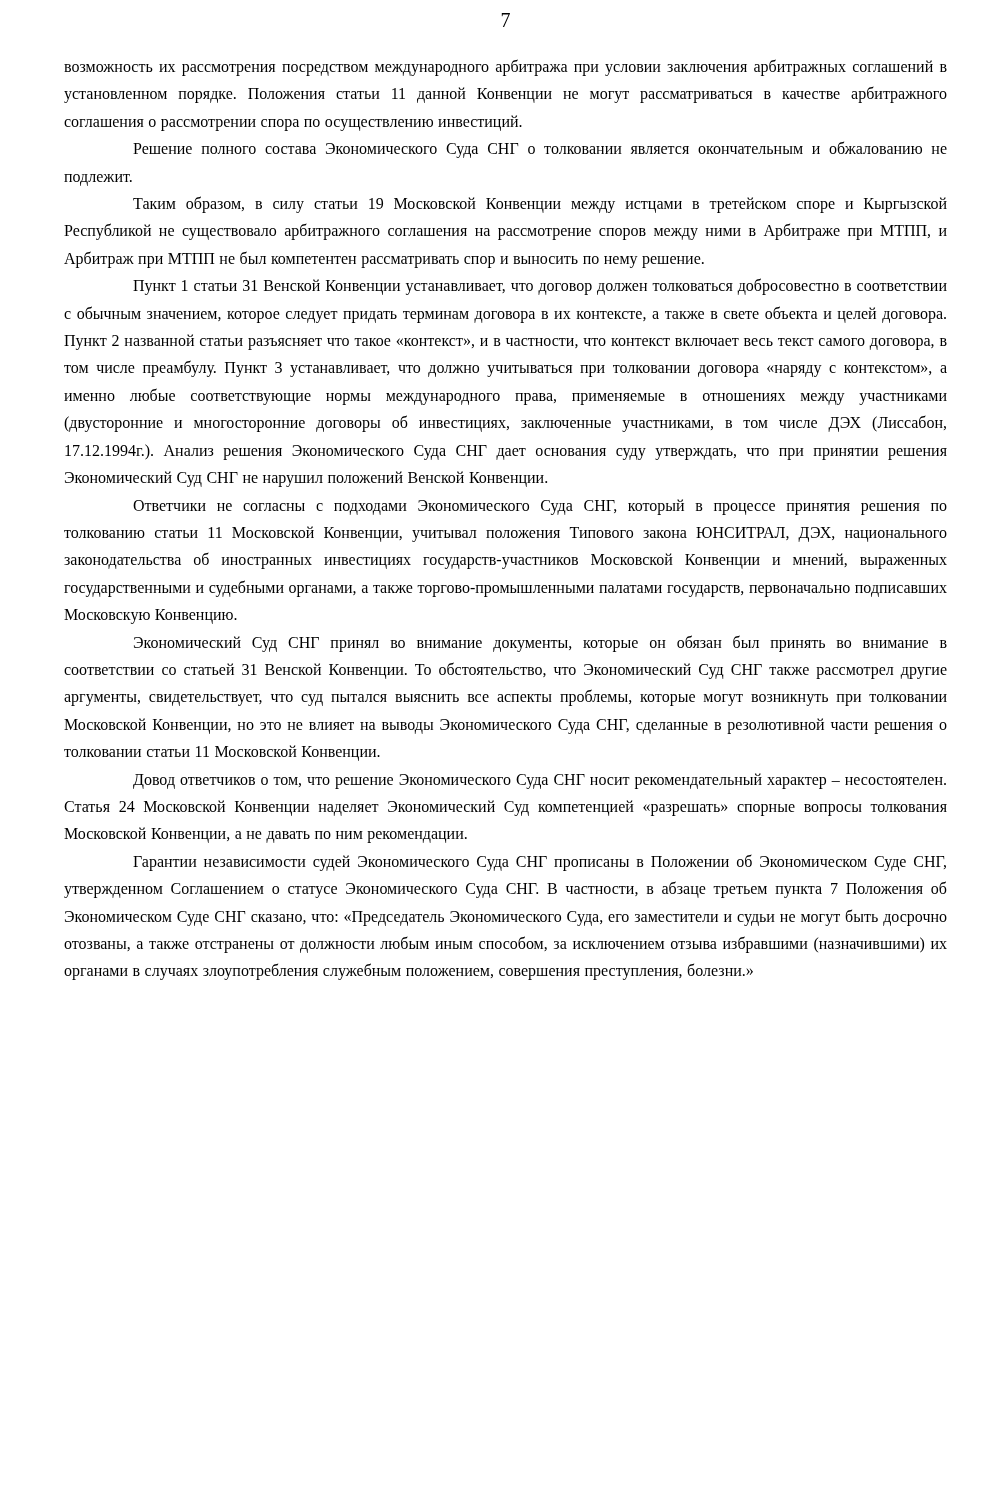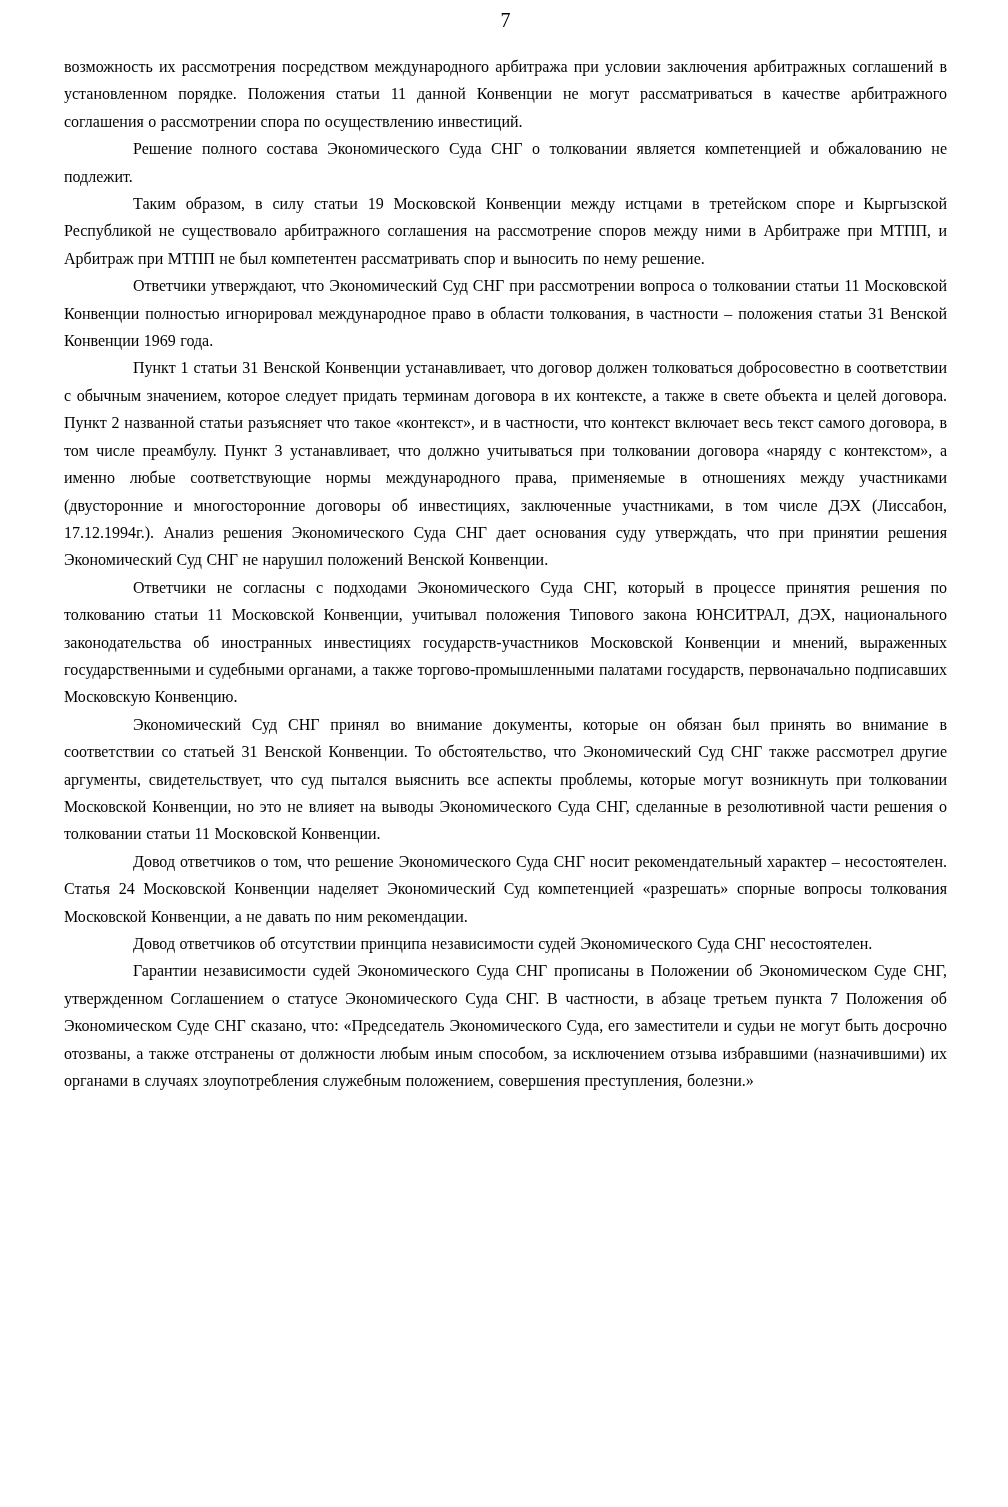--- a/index.html
+++ b/index.html
@@ -42,23 +42,21 @@
     text-indent: 0;
   }
 </style>
 </head>
 <body>
 
 <div class="page">
   <div class="page-number">7</div>
   <div class="doc-body">
       <p class="para no-indent">возможность их рассмотрения посредством международного арбитража при условии заключения арбитражных соглашений в установленном порядке. Положения статьи 11 данной Конвенции не могут рассматриваться в качестве арбитражного соглашения о рассмотрении спора по осуществлению инвестиций.</p>
-      <p class="para">Решение полного состава Экономического Суда СНГ о толковании является компетенцией и обжалованию не подлежит.</p>
+      <p class="para">Решение полного состава Экономического Суда СНГ о толковании является окончательным и обжалованию не подлежит.</p>
       <p class="para">Таким образом, в силу статьи 19 Московской Конвенции между истцами в третейском споре и Кыргызской Республикой не существовало арбитражного соглашения на рассмотрение споров между ними в Арбитраже при МТПП, и Арбитраж при МТПП не был компетентен рассматривать спор и выносить по нему решение.</p>
-      <p class="para">Ответчики утверждают, что Экономический Суд СНГ при рассмотрении вопроса о толковании статьи 11 Московской Конвенции полностью игнорировал международное право в области толкования, в частности – положения статьи 31 Венской Конвенции 1969 года.</p>
       <p class="para">Пункт 1 статьи 31 Венской Конвенции устанавливает, что договор должен толковаться добросовестно в соответствии с обычным значением, которое следует придать терминам договора в их контексте, а также в свете объекта и целей договора. Пункт 2 названной статьи разъясняет что такое «контекст», и в частности, что контекст включает весь текст самого договора, в том числе преамбулу. Пункт 3 устанавливает, что должно учитываться при толковании договора «наряду с контекстом», а именно любые соответствующие нормы международного права, применяемые в отношениях между участниками (двусторонние и многосторонние договоры об инвестициях, заключенные участниками, в том числе ДЭХ (Лиссабон, 17.12.1994г.). Анализ решения Экономического Суда СНГ дает основания суду утверждать, что при принятии решения Экономический Суд СНГ не нарушил положений Венской Конвенции.</p>
       <p class="para">Ответчики не согласны с подходами  Экономического Суда СНГ, который в процессе принятия решения по толкованию статьи 11 Московской Конвенции, учитывал положения Типового закона ЮНСИТРАЛ, ДЭХ, национального законодательства об иностранных инвестициях государств-участников Московской Конвенции и мнений, выраженных государственными и судебными органами, а также торгово-промышленными палатами государств, первоначально подписавших Московскую Конвенцию.</p>
       <p class="para">Экономический Суд СНГ принял во внимание документы, которые он обязан был принять во внимание в соответствии со статьей 31 Венской Конвенции. То обстоятельство, что Экономический Суд СНГ также рассмотрел другие аргументы, свидетельствует, что суд пытался выяснить все аспекты проблемы, которые могут возникнуть при толковании Московской Конвенции, но это не влияет на выводы Экономического Суда СНГ, сделанные в резолютивной части решения о толковании статьи 11 Московской Конвенции.</p>
       <p class="para">Довод ответчиков о том, что решение Экономического Суда СНГ носит рекомендательный характер – несостоятелен. Статья 24 Московской Конвенции наделяет Экономический Суд компетенцией «разрешать» спорные вопросы толкования Московской Конвенции, а не давать по ним рекомендации.</p>
-      <p class="para">Довод ответчиков об отсутствии принципа независимости судей Экономического Суда СНГ несостоятелен.</p>
       <p class="para">Гарантии независимости судей Экономического Суда СНГ прописаны в Положении об Экономическом Суде СНГ, утвержденном Соглашением о статусе Экономического Суда СНГ. В частности, в абзаце третьем пункта 7 Положения об Экономическом Суде СНГ сказано, что: «Председатель Экономического Суда, его заместители и судьи не могут быть досрочно отозваны, а также отстранены от должности любым иным способом, за исключением отзыва избравшими (назначившими) их органами в случаях злоупотребления служебным положением, совершения преступления, болезни.»</p>
     </div>
 </div>
 
 </body></html>

